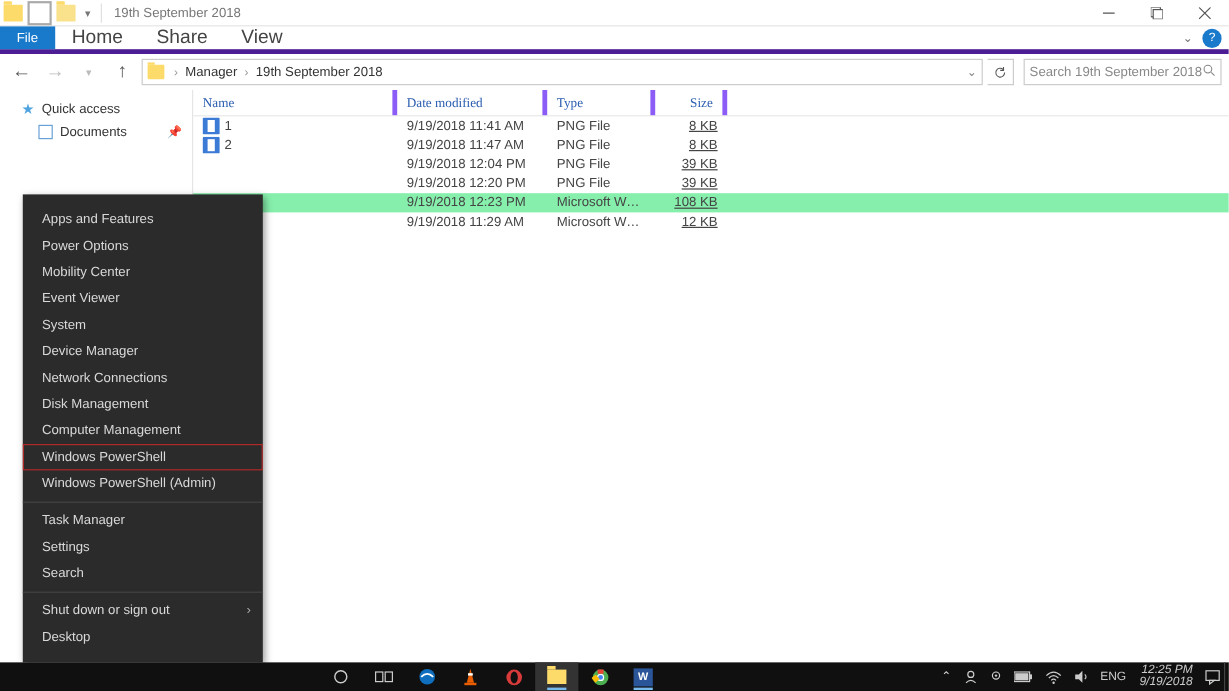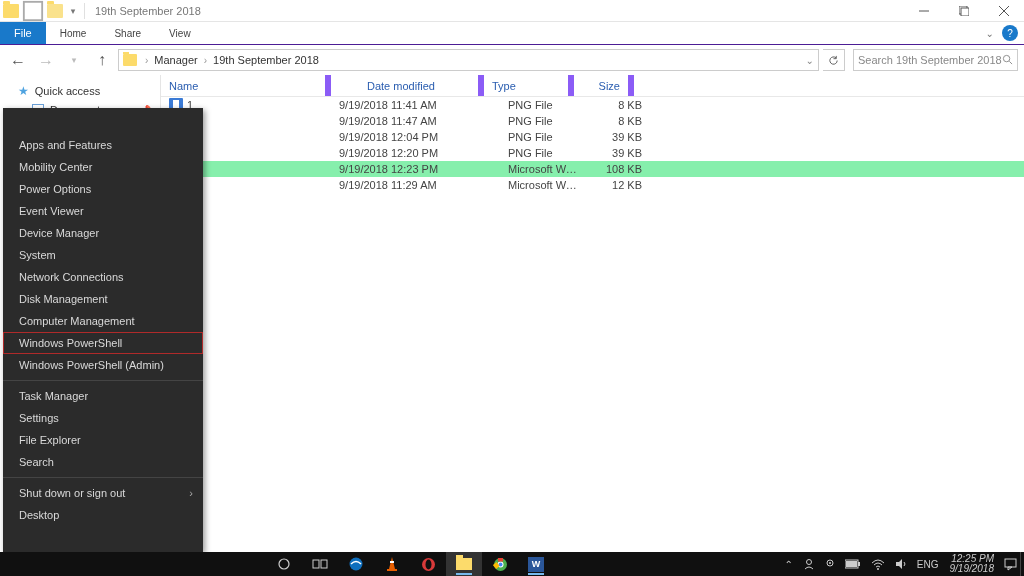--- a/index.html
+++ b/index.html
@@ -8,23 +8,23 @@
   .tb-icons { display: flex; align-items: center; height: 100%; }
   .tb-icon { width: 22px; height: 20px; display: flex; align-items: center; justify-content: center; }
   .tb-folder { width: 16px; height: 14px; background: #FCDB6B; border-radius: 1px; position: relative; }
   .tb-folder::before { content:""; position:absolute; top:-3px; left:0; width:7px; height:3px; background:#FCDB6B; border-radius:1px 1px 0 0;}
   .tb-title { font-size: 11px; color: #777; margin-left: 6px; flex: 1; }
   .tb-sep { width:1px; height:16px; background:#e0e0e0; margin:0 4px;}
   .winctl { display:flex; margin-left:auto; }
   .winbtn { width: 40px; height: 22px; display:flex; align-items:center; justify-content:center; color:#555; }
   .winbtn svg{ width:10px; height:10px; stroke:#555; stroke-width:1; fill:none;}
   .winbtn.close svg{stroke:#555;}
-  .ribbon { display:flex; align-items:center; height:23px; border-bottom:1px solid #4c1d95;}
+  .ribbon { display:flex; align-items:center; height:23px; border-bottom:4px solid #4c1d95;}
   .file-tab { background:#1979CA; color:#fff; font-size:11px; padding:4px 14px; height:100%; display:flex; align-items:center;}
-  .rtab { font-size:10px; color:#444; padding:4px 14px; height:100%; display:flex; align-items:center;}
+  .rtab { font-size:16px; color:#444; padding:4px 14px; height:100%; display:flex; align-items:center;}
   .help-icon{ margin-left:auto; width:16px; height:16px; border-radius:50%; background:#1979CA; color:#fff; font-size:10px; display:flex; align-items:center; justify-content:center; margin-right:6px;}
   .addrbar { display:flex; align-items:center; height:30px; padding: 0 6px; gap:4px;}
   .nav-arrow { width:24px; height:24px; display:flex; align-items:center; justify-content:center; color:#555;}
   .nav-arrow.disabled{color:#bbb;}
   .addrbox { flex:1; display:flex; align-items:center; height:22px; border:1px solid #ccc; font-size:11px; padding:0 4px; gap:2px;}
   .addrbox .chev{color:#999; font-size:10px; padding:0 4px;}
   .addrbox .seg{color:#333;}
   .addrbox .folder-ic{width:14px;height:12px;background:#FCDB6B;border-radius:1px;margin-right:2px;position:relative;}
   .addrbox .folder-ic::before{content:"";position:absolute;top:-2px;left:0;width:6px;height:2px;background:#FCDB6B;}
   .addr-refresh{width:22px;height:22px;border:1px solid #ccc;border-left:none;display:flex;align-items:center;justify-content:center;color:#555;}
@@ -32,41 +32,41 @@
   .searchbox .sicon{margin-left:auto;}
   .body { display:flex; height: calc(576px - 22px - 23px - 30px - 24px); }
   .sidebar { width:161px; border-right:1px solid #e5e5e5; padding-top:6px;}
   .side-item{display:flex;align-items:center;font-size:11px;color:#333;padding:3px 8px 3px 18px;gap:6px;}
   .side-item.qa{font-weight:400;}
   .star{color:#4FA3E0;font-size:12px;}
   .doc-ic{width:12px;height:12px;border:1px solid #6aa0d8;background:#fff;}
   .pin{margin-left:auto;color:#777;font-size:10px;}
   .filepane{flex:1;display:flex;flex-direction:column;}
   .col-headers{display:flex;font-size:11px;color:#2A5DB0;border-bottom:1px solid #e8e8e8;height:22px;align-items:center;}
-  .col-headers > div{padding:0 8px;border-right:6px solid #8b5cf6;height:100%;display:flex;align-items:center;}
+  .col-headers > div{padding:0 8px;border-right:4px solid #8b5cf6;height:100%;display:flex;align-items:center;font-family:Liberation Serif, serif;}
   .col-name{width:170px;}
-  .col-date{width:125px;margin-left:28px;}
+  .col-date{width:125px;}
   .col-type{width:90px;}
   .col-size{width:60px;justify-content:flex-end;}
   .rows{}
   .row{display:flex;font-size:11px;color:#444;height:16px;align-items:center;}
   .row.sel{background:#86efac;}
   .row .cell{padding:0 8px;overflow:hidden;white-space:nowrap;text-overflow:ellipsis;}
   .row .c-name{width:170px;display:flex;align-items:center;gap:4px;}
   .row .c-date{width:125px;}
-  .row .c-type{width:90px;margin-left:44px;}
-  .row .c-size{width:60px;text-align:right;}
+  .row .c-type{width:90px;}
+  .row .c-size{width:60px;text-align:right;text-decoration:underline;}
   .fic{width:14px;height:14px;display:flex;align-items:center;justify-content:center;}
   .fic.png{background:#3b7bd6;border-radius:1px;position:relative;}
   .fic.png::after{content:"";position:absolute;inset:2px 4px;background:#fff;}
   .statusbar{height:22px;border-top:1px solid #e5e5e5;display:flex;align-items:center;justify-content:flex-end;padding:0 4px;gap:2px;}
   .sb-btn{width:20px;height:16px;border:1px solid #ccc;display:flex;align-items:center;justify-content:center;}
   .sb-btn.active{background:#cde6fa;}
   
-  .winx{position:absolute;left:3px;bottom:24px;width:200px;background:#2B2B2B;color:#d9d9d9;font-size:11px;padding:22px 0;box-shadow:2px 2px 6px rgba(0,0,0,.4);}
+  .winx{position:absolute;left:19px;bottom:24px;width:200px;background:#2B2B2B;color:#d9d9d9;font-size:11px;padding:6px 0;box-shadow:2px 2px 6px rgba(0,0,0,.4);}
   .winx .group{border-bottom:1px solid #444;padding:4px 0;}
   .winx .group:last-child{border-bottom:none;}
   .winx .mi{padding:5px 16px;cursor:default;position:relative;}
   .winx .mi.hl{outline:1px solid #B02A2A;outline-offset:-1px;}
   .winx .mi .sub{position:absolute;right:10px;top:50%;transform:translateY(-50%);color:#aaa;}
   
   .taskbar{position:absolute;left:0;right:0;bottom:0;height:24px;background:#101010;display:flex;align-items:center;}
   .tb-spacer{width:266px;}
   .task-icon{width:36px;height:24px;display:flex;align-items:center;justify-content:center;color:#ccc;position:relative;}
   .task-icon .badge-line{position:absolute;bottom:1px;left:10px;right:10px;height:2px;background:#76B9ED;display:none;}
@@ -247,35 +247,34 @@
         <rect x="7" y="0" width="5" height="4" fill="none" stroke="#888"></rect>
         <rect x="0" y="6" width="5" height="4" fill="none" stroke="#888"></rect>
         <rect x="7" y="6" width="5" height="4" fill="none" stroke="#888"></rect>
       </svg>
   </div>
 </div>
 
 <div class="winx" id="winx">
     <div class="group">
       <div class="mi">Apps and Features</div>
+      <div class="mi">Power Options</div>
       <div class="mi">Mobility Center</div>
-      <div class="mi">Power Options</div>
       <div class="mi">Event Viewer</div>
+      <div class="mi">System</div>
       <div class="mi">Device Manager</div>
-      <div class="mi">System</div>
       <div class="mi">Network Connections</div>
       <div class="mi">Disk Management</div>
       <div class="mi">Computer Management</div>
       <div class="mi hl">Windows PowerShell</div>
       <div class="mi">Windows PowerShell (Admin)</div>
     </div>
     <div class="group">
       <div class="mi">Task Manager</div>
       <div class="mi">Settings</div>
-      <div class="mi">File Explorer</div>
       <div class="mi">Search</div>
     </div>
     <div class="group">
       <div class="mi">Shut down or sign out<span class="sub">›</span></div>
       <div class="mi">Desktop</div>
     </div>
   </div>
 
 <div class="taskbar">
   <div class="tb-spacer"></div>

